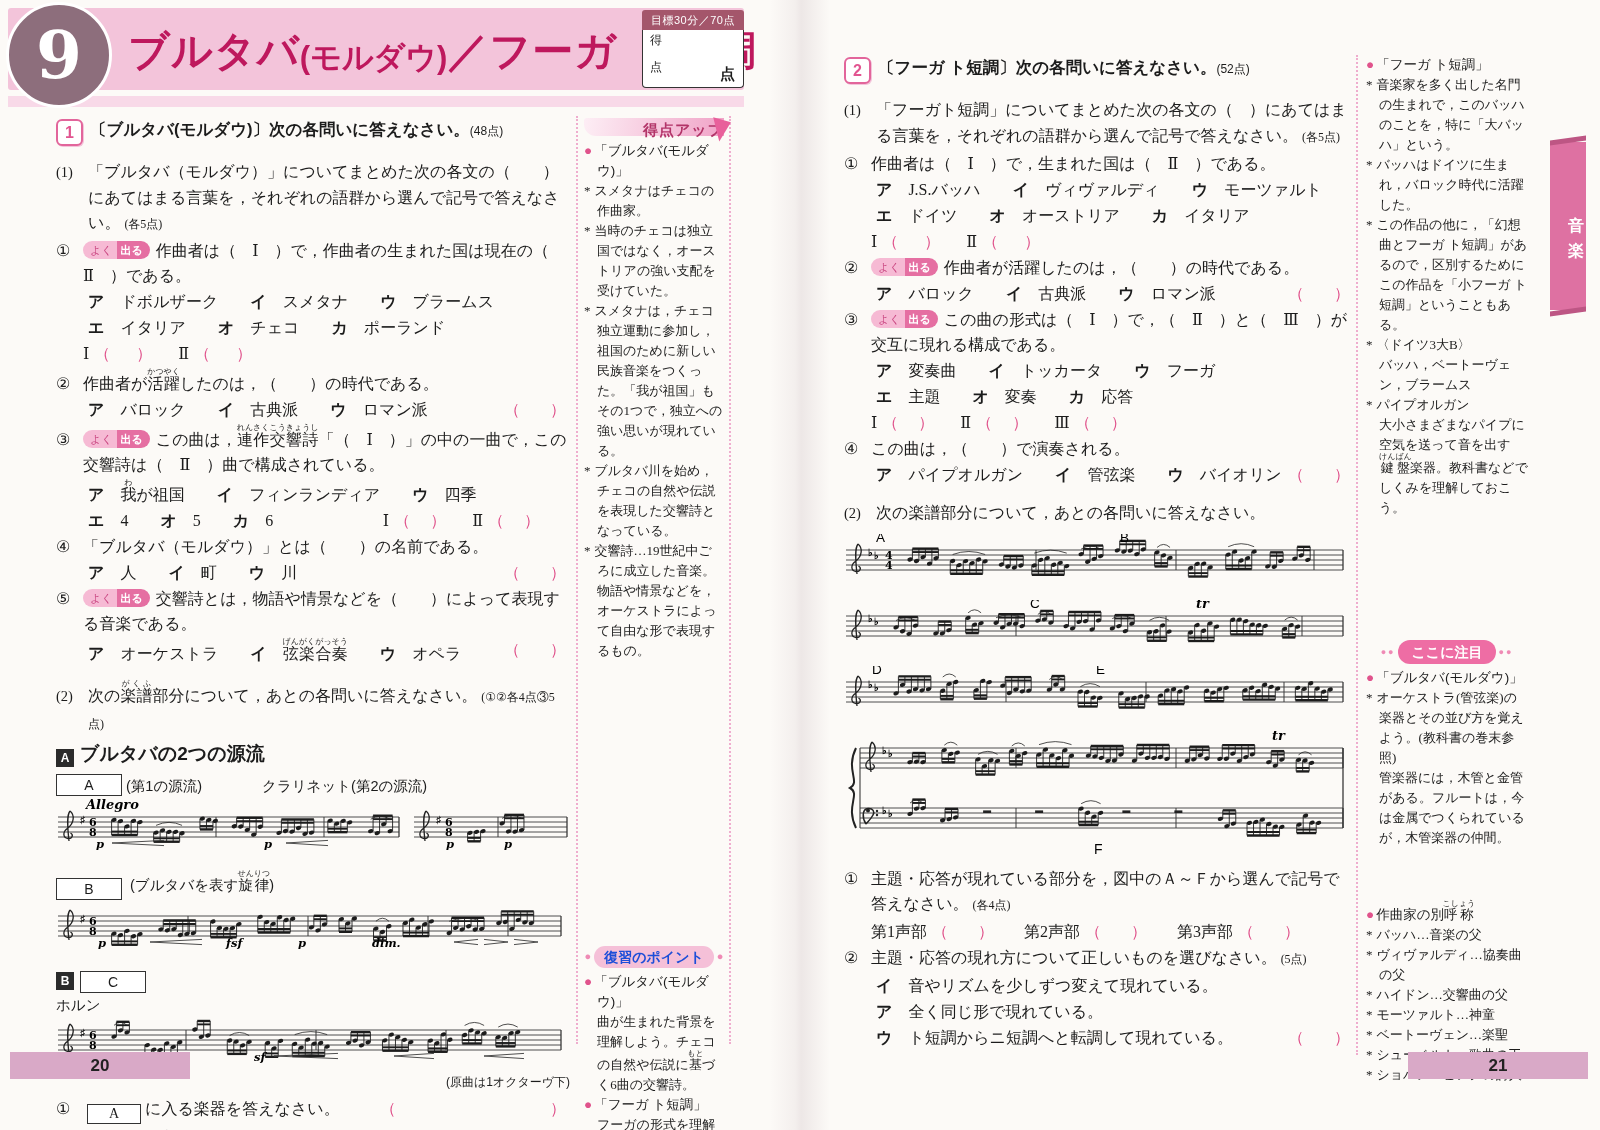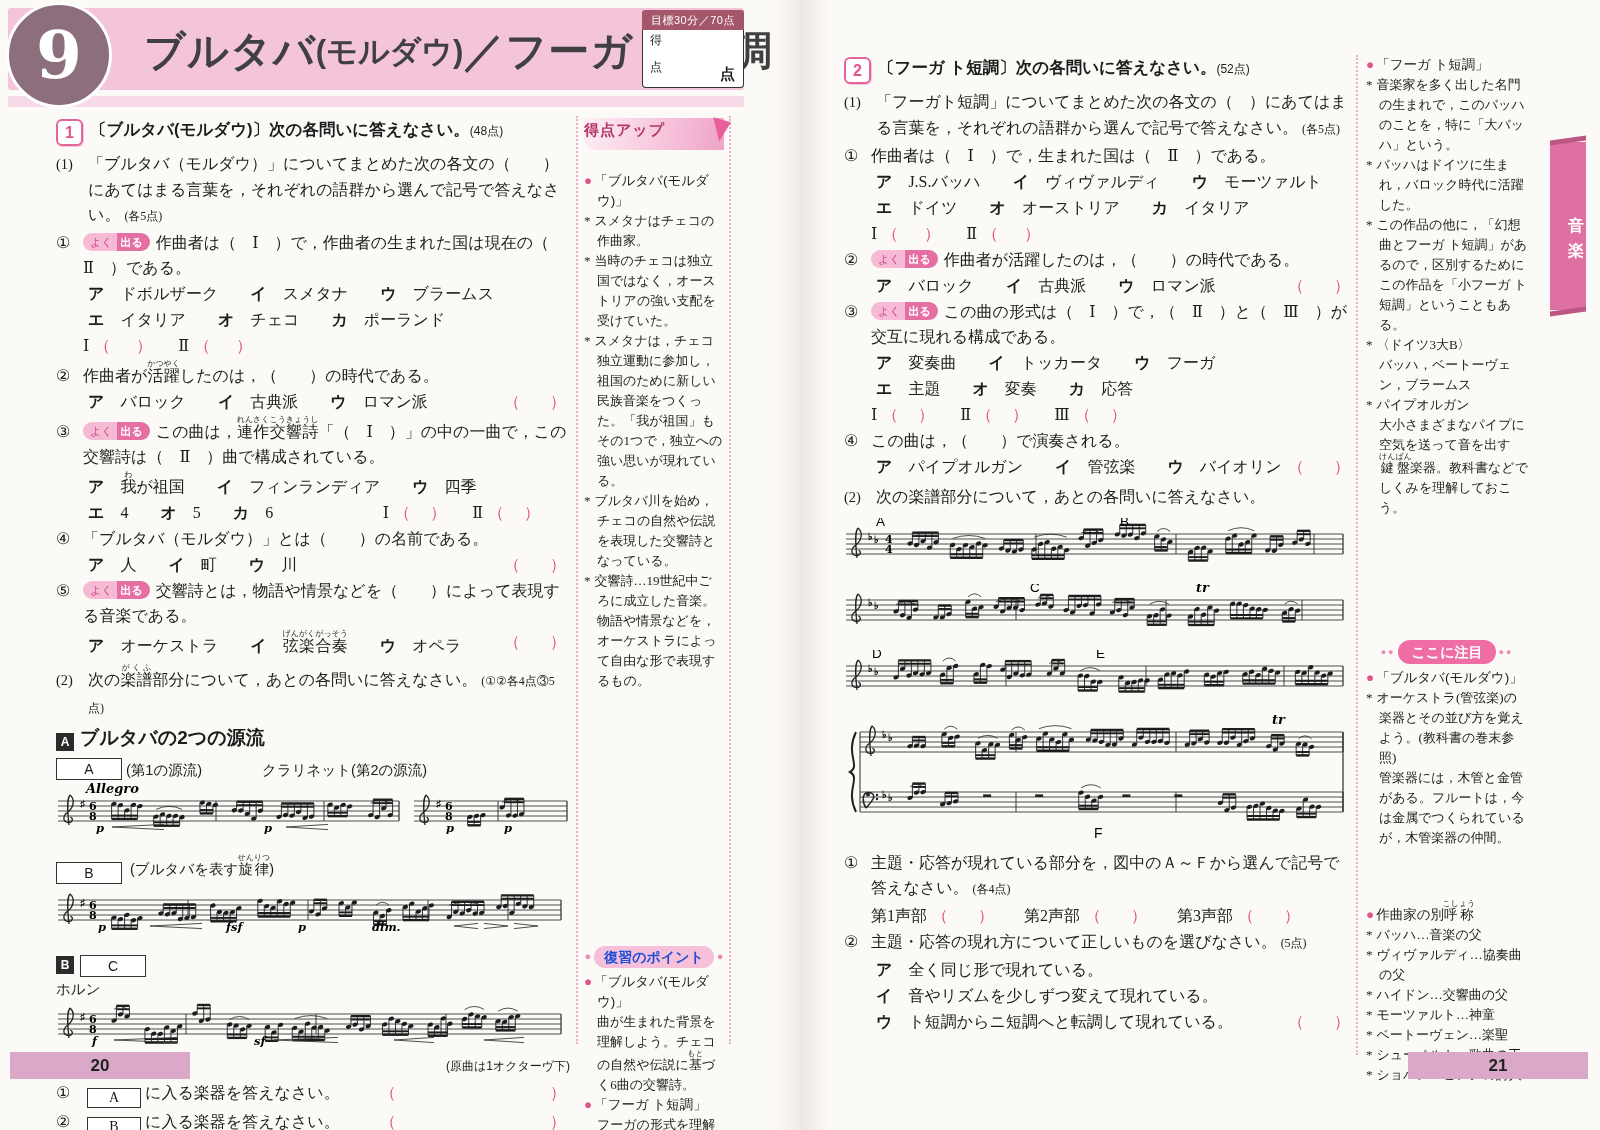--- a/index.html
+++ b/index.html
@@ -9,22 +9,22 @@
   .pl{left:0}.pr{left:800px}
   .gutter{position:absolute;left:770px;top:0;width:60px;height:1130px;pointer-events:none;
           background:linear-gradient(90deg,rgba(0,0,0,0) 0%,rgba(130,95,110,.07) 42%,rgba(130,95,110,.12) 52%,rgba(0,0,0,0) 100%)}
   
   .band1{position:absolute;left:8px;top:8px;width:736px;height:82px;background:#f3c4da;border-radius:3px}
   .band2{position:absolute;left:8px;top:96px;width:736px;height:11px;background:#f8d9e8}
   .circ9{position:absolute;left:6px;top:2px;width:106px;height:106px;border-radius:50%;
          background:#8d6e7c;border:3px solid #fff;box-sizing:border-box;
          color:#fff;font-family:"DejaVu Serif",serif;font-weight:bold;font-size:66px;
          display:flex;align-items:center;justify-content:center}
-  .httl{position:absolute;left:144px;top:24px;display:flex;align-items:center;
-        font-family:"Liberation Sans","DejaVu Sans",sans-serif;font-weight:bold;color:#404040;white-space:nowrap}
+  .httl{position:absolute;left:128px;top:24px;display:flex;align-items:flex-end;
+        font-family:"Liberation Sans","DejaVu Sans",sans-serif;font-weight:bold;color:#be185d;white-space:nowrap}
   .httl .t1,.httl .t3{font-size:41px;letter-spacing:1px}
   .httl .t2{font-size:31px}
   .scorebox{position:absolute;left:642px;top:10px;width:102px;height:79px;font-family:"Liberation Sans",sans-serif}
   .sb-head{height:20px;background:#a4566b;color:#fff;font-size:11px;line-height:20px;text-align:center;
            border-radius:3px 3px 0 0;letter-spacing:.5px}
   .sb-body{height:57px;background:#fff;border:1.5px solid #333;border-top:none;border-radius:0 0 4px 4px;position:relative}
   .sb-toku{position:absolute;left:7px;top:3px;font-size:12px;line-height:14px}
   .sb-ten2{position:absolute;left:7px;top:29px;font-size:12px}
   .sb-unit{position:absolute;right:8px;bottom:3px;font-size:15px;font-weight:bold}
   
@@ -32,21 +32,21 @@
   .mainflow{position:absolute;font-size:16px;line-height:25px}
   .pl .mainflow{left:56px;top:114px;width:514px}
   .pr .mainflow{left:44px;top:52px;width:510px}
   
   .ln{position:relative}
   .lh{margin:3px 0 5px;font-family:"Liberation Sans","DejaVu Sans",sans-serif;font-weight:bold;font-size:16.5px}
   .qn{display:inline-block;width:23px;height:23px;line-height:23px;text-align:center;background:#fff;
       border:2.5px solid #e2659b;border-radius:6px;color:#e25490;font-size:16px;margin-right:7px;vertical-align:-3px;
       box-shadow:1px 1px 0 #f3c4da}
   .pts{font-size:12px;font-weight:normal}
-  .lp{padding-left:32px;text-indent:-32px;margin-top:5px}
+  .lp{padding-left:32px;text-indent:-32px;margin-top:13px}
   .m1{display:inline-block;width:32px;text-indent:0;font-size:14.5px}
   .lq{padding-left:27px;text-indent:-27px;margin-top:1px}
   .m2{display:inline-block;width:27px;text-indent:0}
   .lc{padding-left:32px;margin-top:1px}
   .la{padding-left:27px;margin-top:1px}
   .gm{font-family:"Liberation Sans","DejaVu Sans",sans-serif;font-weight:bold}
   .yd{display:inline-flex;height:18px;border-radius:9px;overflow:hidden;vertical-align:2px;margin-right:6px;
       font-family:"Liberation Sans",sans-serif;font-size:11px;line-height:18px;text-indent:0;font-style:normal}
   .yd span{background:#f6bad4;color:#c94580;padding:0 4px 0 7px}
   .yd b{background:#e56fa2;color:#fff;padding:0 7px 0 4px;font-weight:bold}
@@ -71,23 +71,23 @@
   svg.staff{display:block}
   
   .side{position:absolute;font-size:13px;line-height:20px}
   .pl .side{left:584px;top:118px;width:140px}
   .pr .side{left:566px;top:55px;width:162px}
   .sb{padding-left:13px;text-indent:-13px}
   .sb .pd{color:#e0538c;margin-right:2px}
   .sb .as{margin-right:4px}
   .sb.dot{font-family:"Liberation Sans","DejaVu Sans",sans-serif;font-size:13.5px}
   .sb.cont{text-indent:0}
-  .banner{position:relative;height:32px;margin-bottom:21px;
+  .banner{position:relative;height:18px;margin-bottom:5px;
           background:linear-gradient(100deg,#fdeef5 0%,#f6c6dc 55%,#f0a2c7 100%);
-          border-radius:3px 0 0 12px;text-align:left}
+          border-radius:3px 0 0 12px;text-align:right}
   .banner span{color:#b23468;font-family:"Liberation Sans",sans-serif;font-weight:bold;font-size:15px;line-height:24px;letter-spacing:1px}
   .banner:after{content:"";position:absolute;right:-8px;top:-3px;border-left:16px solid #e8609b;
           border-top:9px solid transparent;border-bottom:16px solid transparent;transform:rotate(-14deg)}
   .fk-head{text-align:center;margin-bottom:4px;white-space:nowrap}
   .fk-head i{color:#ef8ab5;font-style:normal;font-size:11px;vertical-align:2px}
   .fk-pill{display:inline-block;background:#f5c0d8;color:#1d4ed8;border-radius:11px;padding:1px 10px;margin:0 3px;
            font-family:"Liberation Sans",sans-serif;font-weight:bold;font-size:14px}
   .koko-head{text-align:center;margin-bottom:4px;white-space:nowrap}
   .koko-head i{color:#ef8ab5;font-style:normal;font-size:9px;letter-spacing:2px;vertical-align:2px}
   .kpill{display:inline-block;background:#ee6da4;color:#fff;border-radius:12px;padding:2px 14px;margin:0 2px;
@@ -1347,22 +1347,22 @@
               <span>（</span>
               <span>）</span>
             </span></span><span class="agrp" style="margin-right:30px"><span class="albl">第2声部</span><span class="blank" style="width:62px">
               <span>（</span>
               <span>）</span>
             </span></span><span class="agrp" style="margin-right:30px"><span class="albl">第3声部</span><span class="blank" style="width:62px">
               <span>（</span>
               <span>）</span>
             </span></span></div>
         <div class="ln lq"><span class="m2">②</span>主題・応答の現れ方について正しいものを選びなさい。 <span class="pts">(5点)</span></div>
+        <div class="ln lc"><b class="gm">イ</b>　音やリズムを少しずつ変えて現れている。</div>
         <div class="ln lc"><b class="gm">ア</b>　全く同じ形で現れている。</div>
-        <div class="ln lc"><b class="gm">イ</b>　音やリズムを少しずつ変えて現れている。</div>
         <div class="ln lc"><b class="gm">ウ</b>　ト短調からニ短調へと転調して現れている。<span class="rabs"><span class="blank" style="width:62px">
               <span>（</span>
               <span>）</span>
             </span></span></div>
       </div>
   </div>
 
   <div class="side">
     <div id="sbFuga">
         <div class="sb dot"><span class="pd">●</span>「フーガ ト短調」</div>

